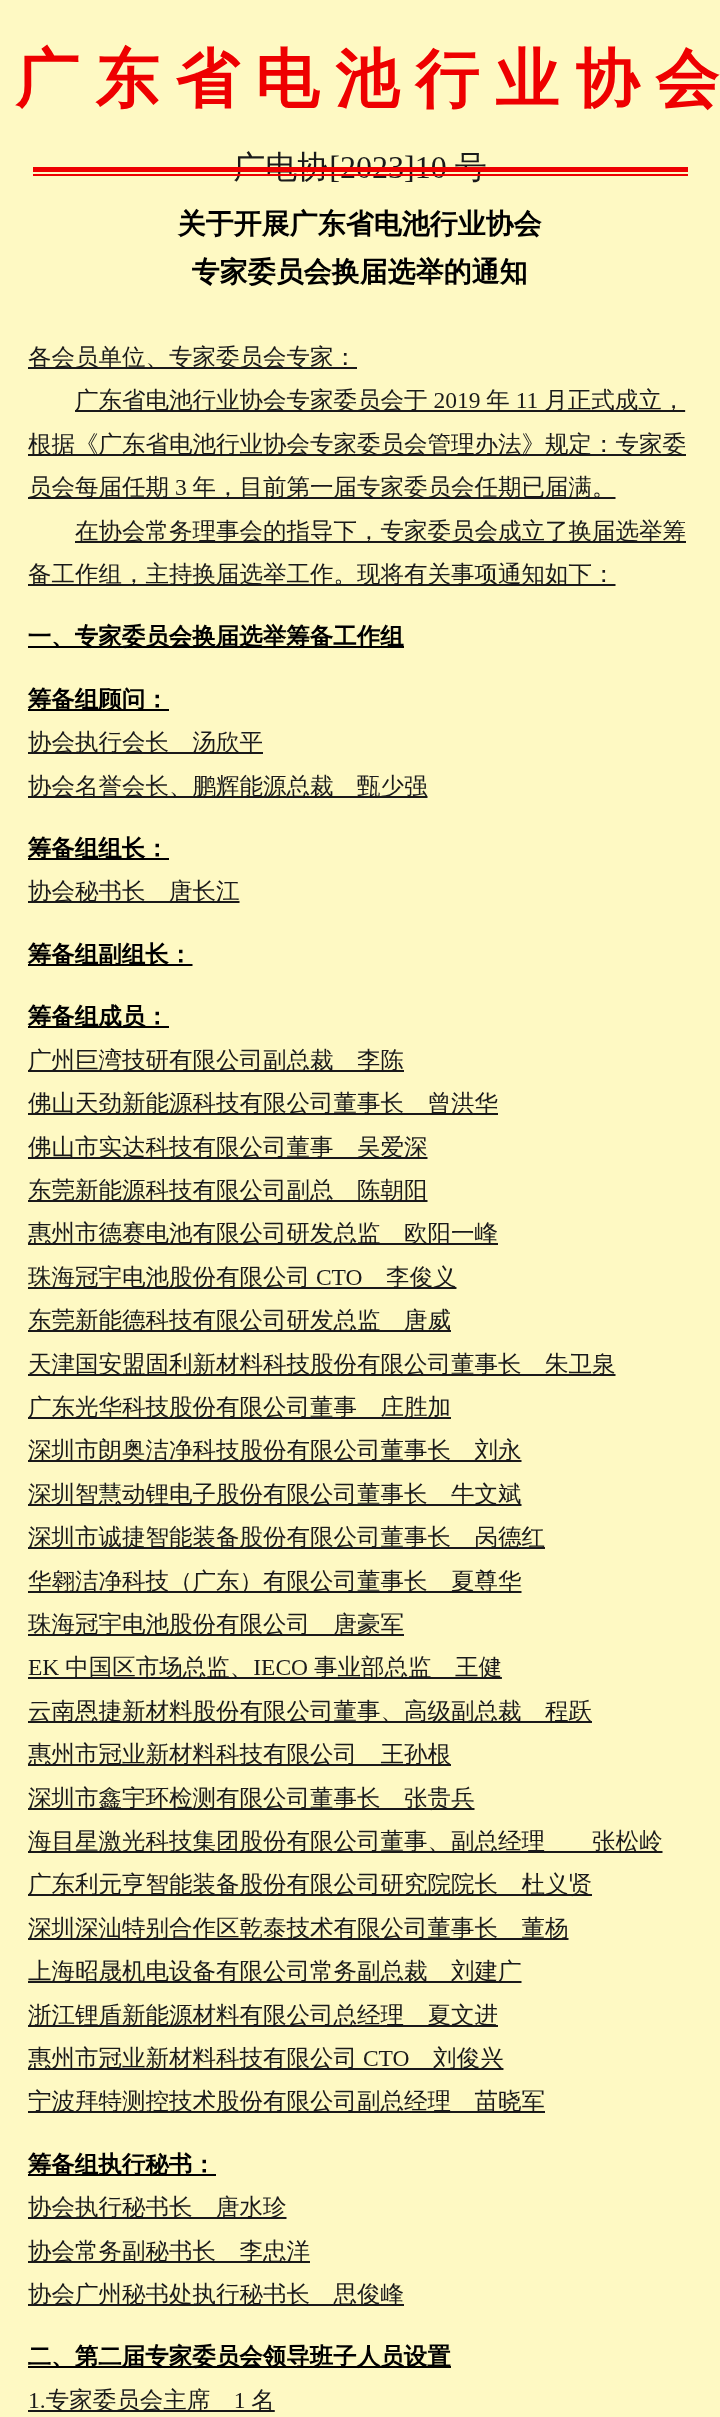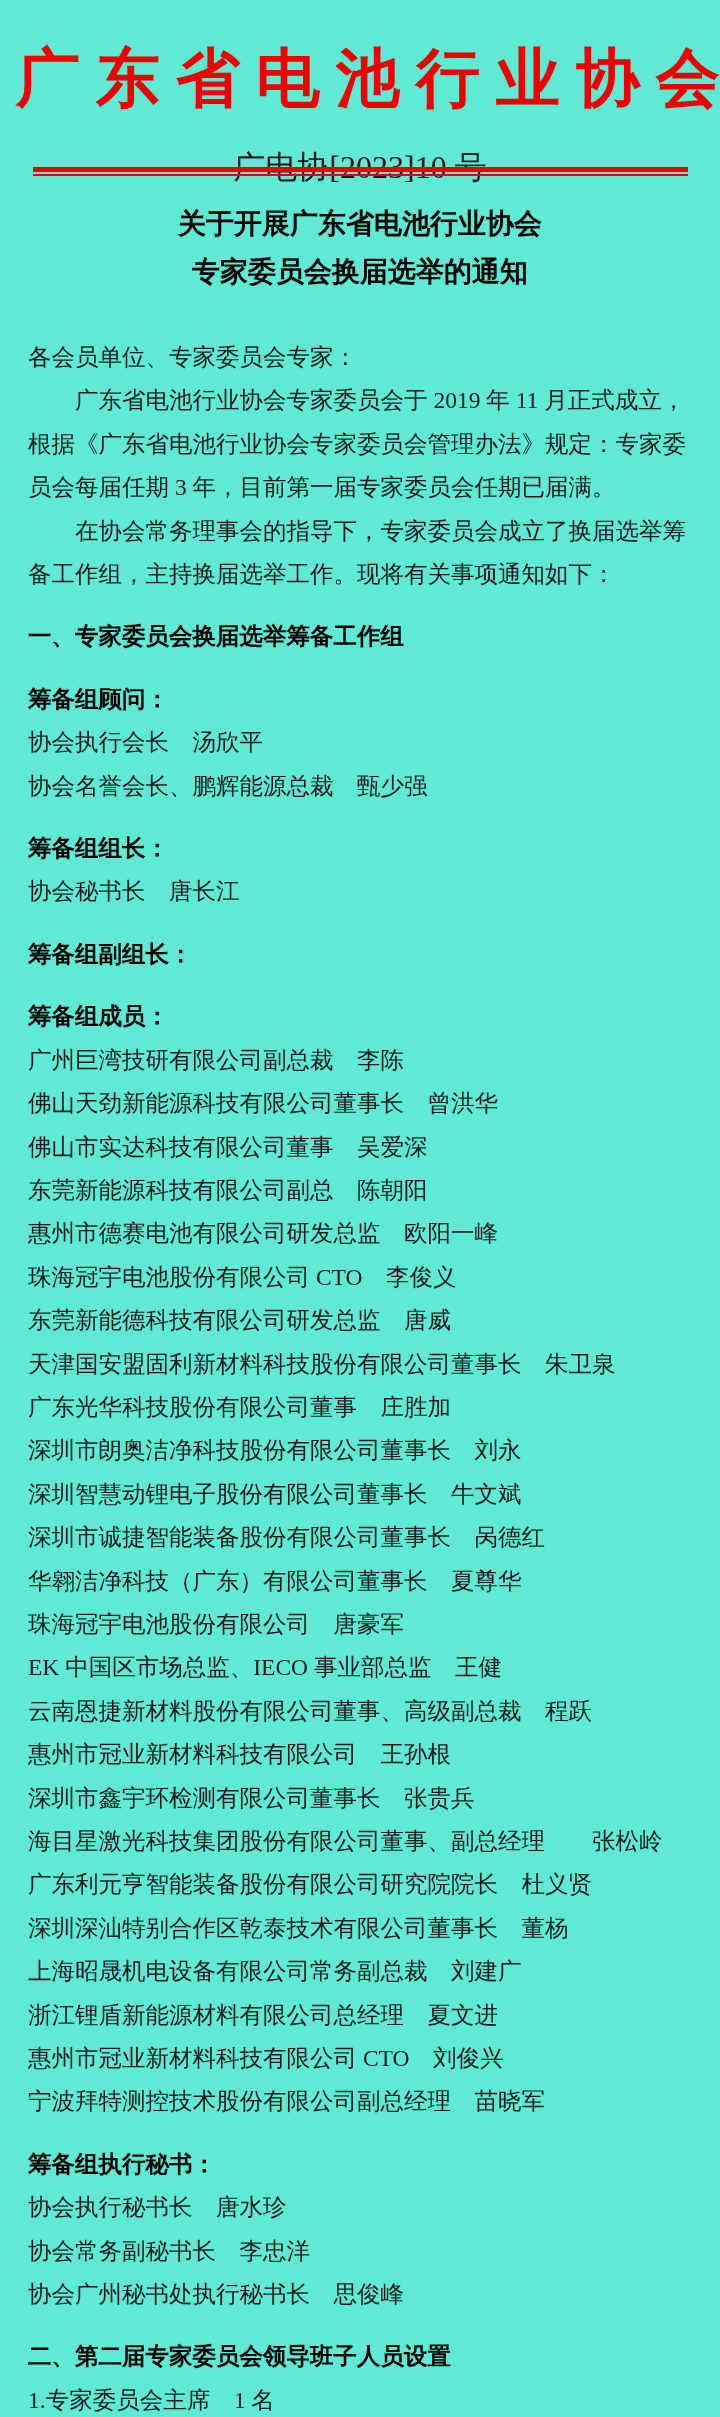--- a/index.html
+++ b/index.html
@@ -4,21 +4,21 @@
 <style>
   html, body {
     margin: 0;
     padding: 0;
     background: #ffffff;
   }
   .page {
     position: relative;
     width: 720px;
     height: 2417px;
-    background: #5eead4;
+    background: #fef9c3;
     overflow: hidden;
     color: #111111;
     font-family: "Liberation Serif", "DejaVu Serif", serif;
   }
   .org-title {
     position: absolute;
     top: 38px;
     left: 0;
     width: 100%;
     text-align: center;
@@ -65,20 +65,21 @@
     position: absolute;
     top: 336px;
     left: 28px;
     right: 22px;
     font-size: 23.5px;
   }
   .doc-line {
     line-height: 43.4px;
     white-space: pre-wrap;
     color: #1a1a1a;
+    text-decoration: underline;
   }
   .doc-line.indent { text-indent: 47px; }
   .doc-line.heading,
   .doc-line.subheading {
     font-family: "Liberation Sans", "DejaVu Sans", sans-serif;
     font-weight: bold;
     color: #000000;
     margin-top: 19px;
   }
 </style>

